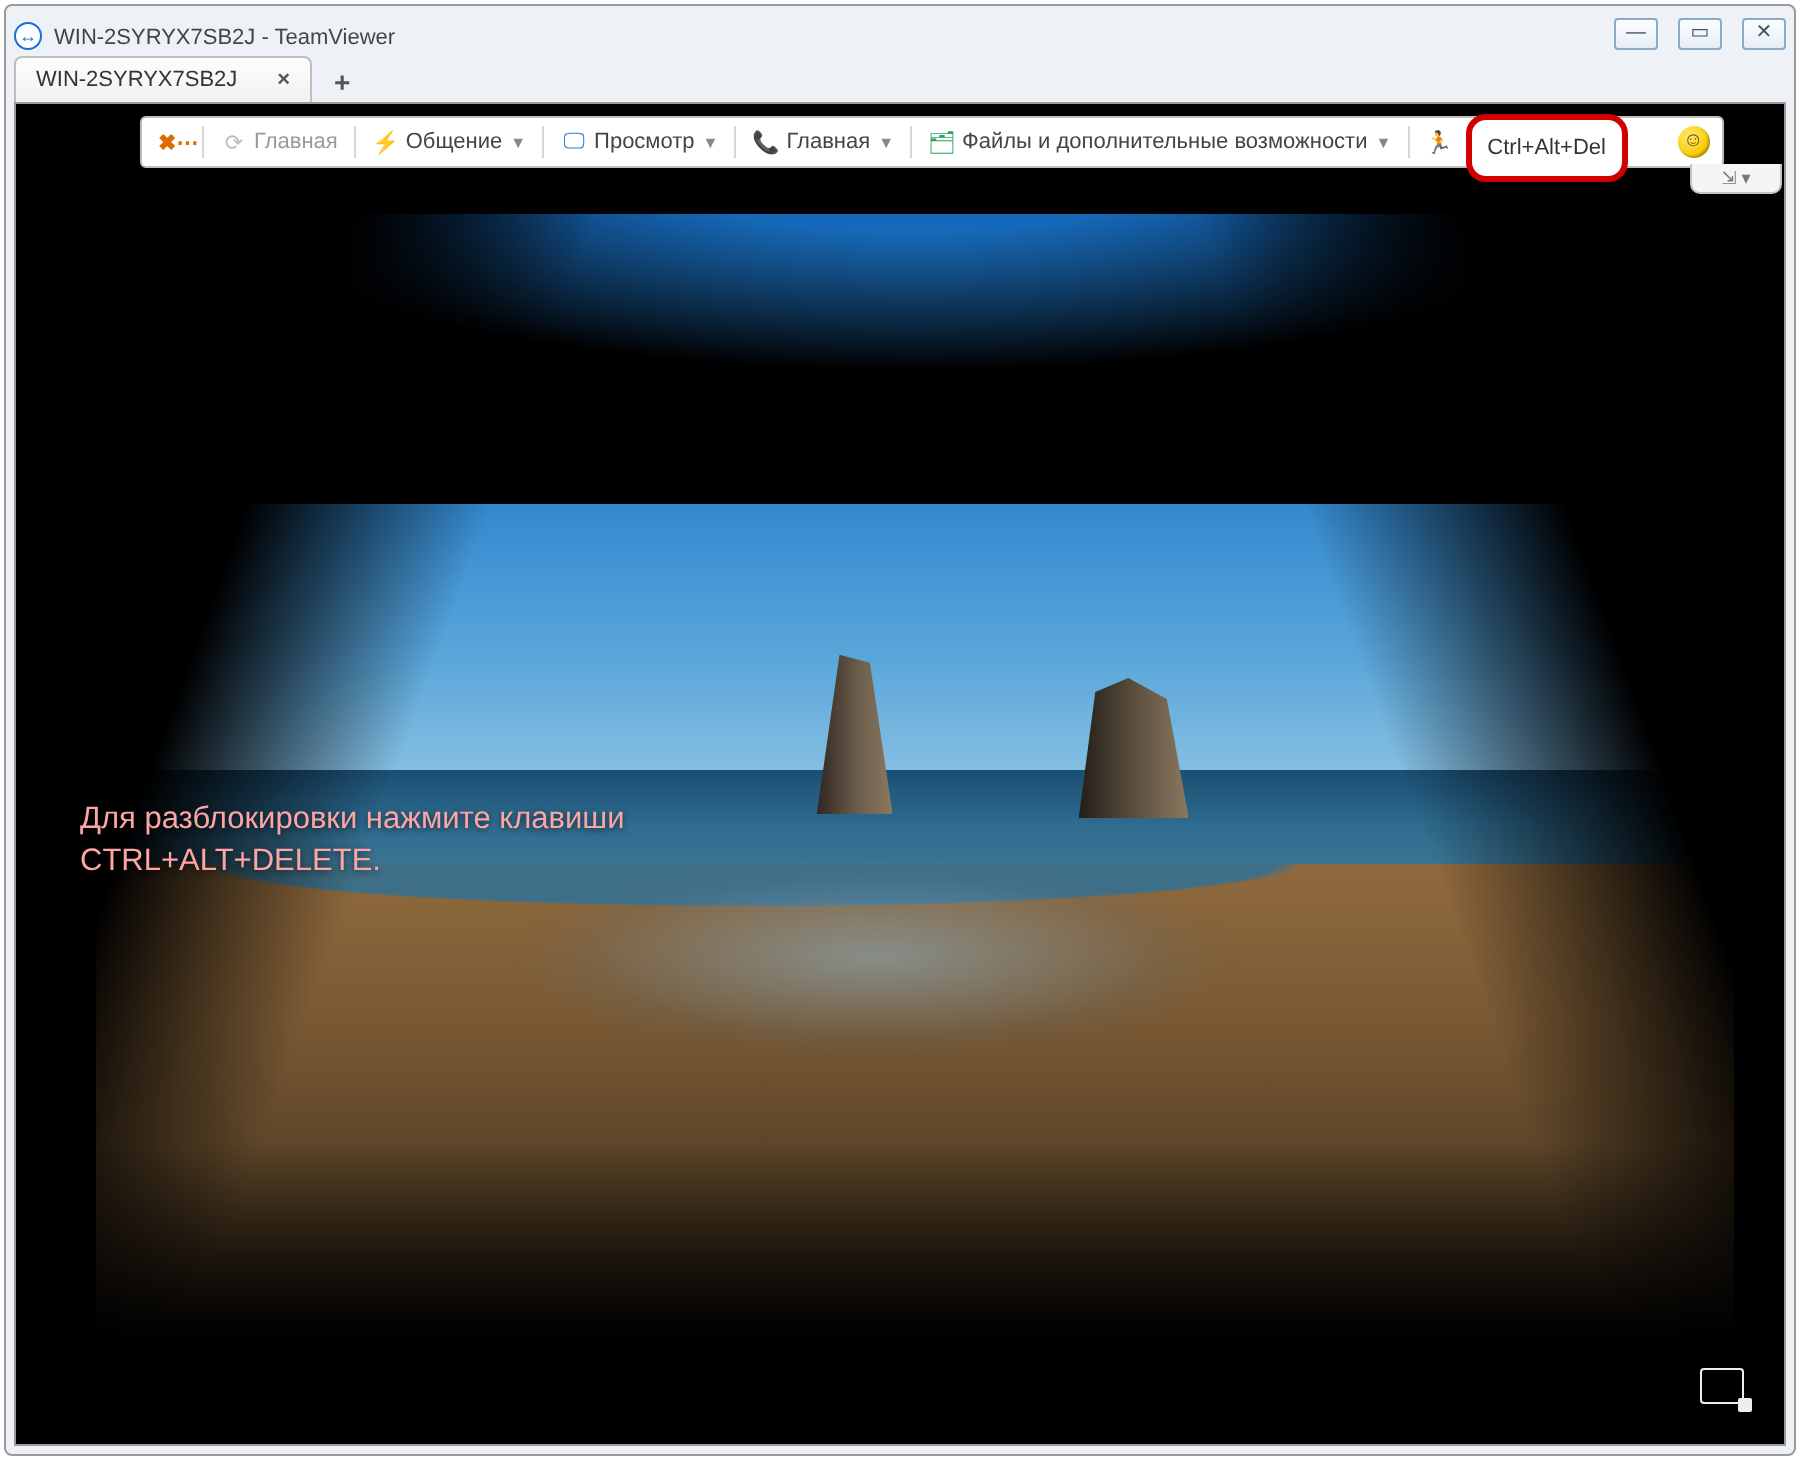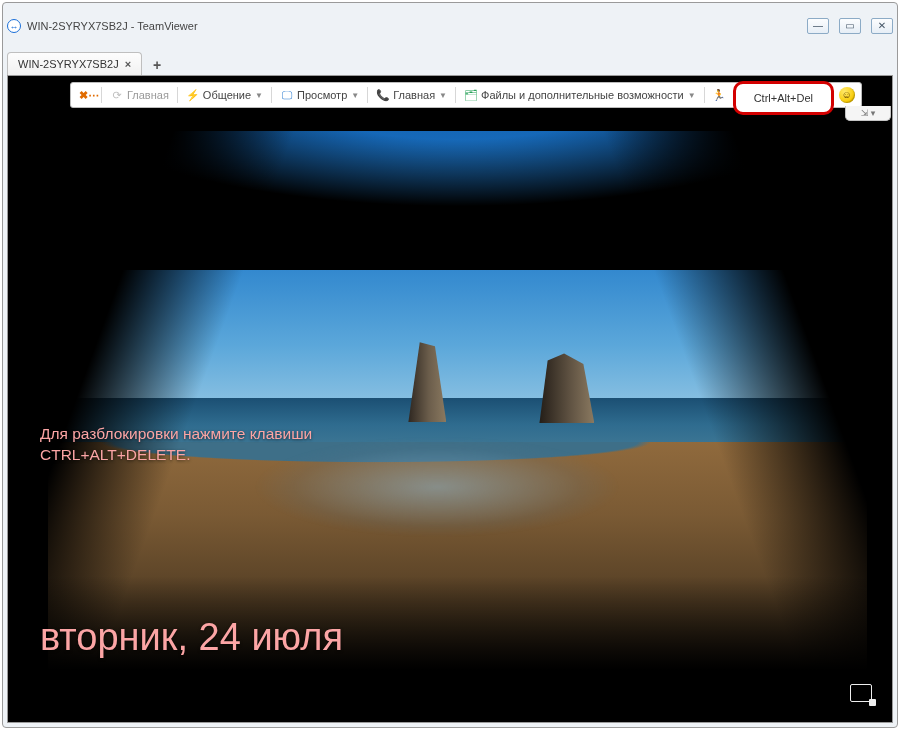--- a/index.html
+++ b/index.html
@@ -22,22 +22,22 @@
     box-sizing: border-box;
     border: 1px solid #9a9a9a;
     background: #eef2f6;
     border-radius: 4px;
     display: flex; flex-direction: column;
     position: relative;
   }
   
   .titlebar {
     height: 22px;
-    display: flex; align-items: center;
-    padding: 12px 4px;
+    display: flex; align-items: flex-end;
+    padding: 0 4px;
     gap: 6px;
   }
   .tv-logo {
     width: 14px; height: 14px;
     border: 1.5px solid #1a6fd8;
     border-radius: 50%;
     display: flex; align-items: center; justify-content: center;
     background: #fff;
     box-sizing: border-box;
   }
@@ -63,21 +63,21 @@
     padding: 0 4px;
     gap: 4px;
   }
   .tab {
     height: 22px;
     padding: 0 10px;
     background: linear-gradient(#fdfdfd,#f1f1f1);
     border: 1px solid #bfbfbf;
     border-bottom: none;
     border-radius: 4px 4px 0 0;
-    display: flex; align-items: center; gap: 6px;
+    display: flex; align-items: center; gap: 20px;
     font-size: 11px; color: #333;
   }
   .tab .close { font-weight: bold; color: #555; }
   .newtab {
     width: 22px; height: 20px;
     display: flex; align-items: center; justify-content: center;
     font-size: 14px; font-weight: bold; color: #555;
   }
   
   .viewport {
@@ -120,21 +120,21 @@
     font-size: 10px; color: #6b4b00; line-height: 1;
     box-shadow: inset -1px -1px 1px rgba(0,0,0,.25);
     margin-left: 6px;
   }
   .smiley::before { content: "☺"; }
   .cad-highlight {
     position: absolute;
     height: 28px;
     border: 3px solid #d30000;
     border-radius: 10px;
-    padding: 0 18px;
+    padding: 0 8px;
     display: flex; align-items: center;
     background: #fff;
     top: -3px;
     font-size: 11px; color: #333; text-align: right;
   }
   
   .pin-tab {
     position: absolute;
     top: 30px; right: 1px;
     width: 44px; height: 14px;
@@ -273,21 +273,20 @@
           <div class="rock-left"></div>
           <div class="rock-right"></div>
           <div class="rock-bottom"></div>
         </div>
       </div>
 
       <div class="ls-text ls-hint">
         <span>Для разблокировки нажмите клавиши</span><br>
         <span>CTRL+ALT+DELETE.</span>
       </div>
-      <div class="ls-text ls-date">вторник, 24 июля</div>
 
       <div class="net-icon"></div>
 
       <div class="tv-toolbar-wrap">
         <div class="tv-toolbar">
           <span class="tb-item">
               <span class="ic ic-close-sess">✖⋯</span>
             </span>
           <span class="tb-sep"></span>
           <span class="tb-item muted">

